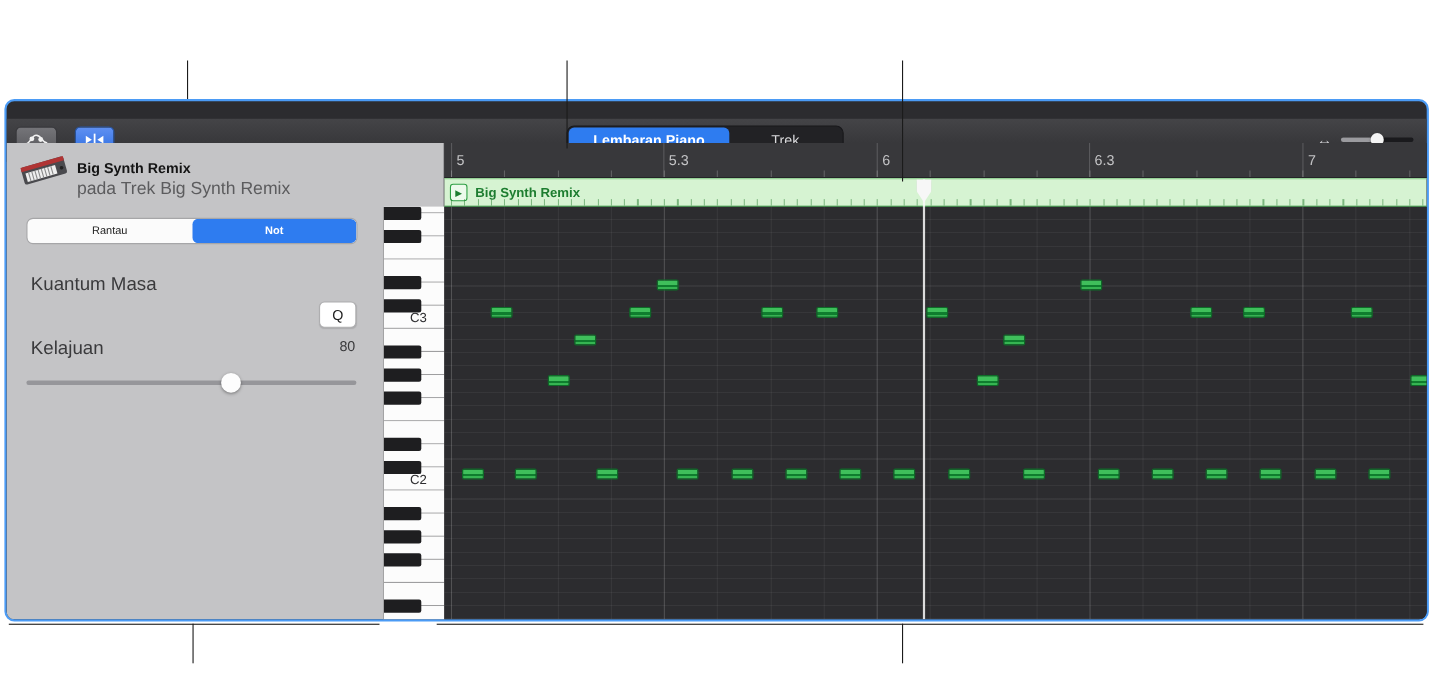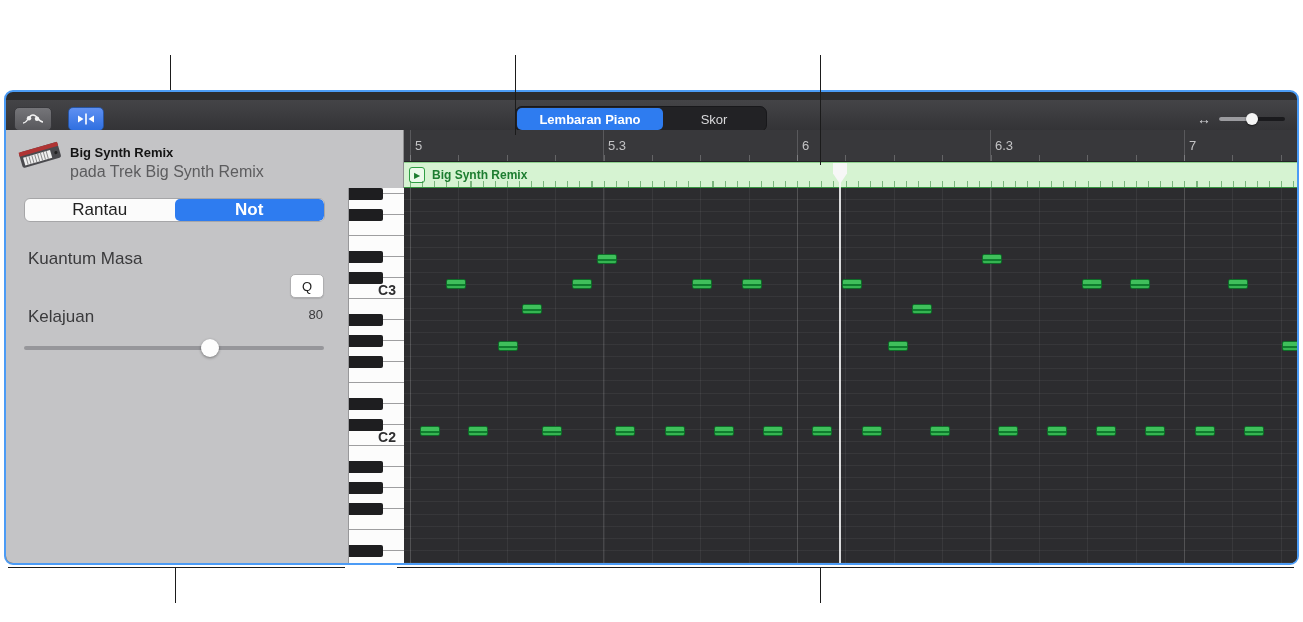--- a/index.html
+++ b/index.html
@@ -16,21 +16,21 @@
   .hline{height:1px;}
 
   
   .window{
     position:absolute;left:4px;top:90px;width:1291px;height:471px;
     border:2px solid #4b9bf5;border-radius:9px;overflow:hidden;
     background:#2c2c2f;z-index:1;
   }
 
   
-  .toolbar{position:absolute;left:0;top:8px;width:100%;height:38px;
+  .toolbar{position:absolute;left:0;top:16px;width:100%;height:38px;
     background:linear-gradient(#444447,#2f2f32);border-bottom:1px solid #1e1e21;}
   .tb-btn{position:absolute;top:7px;height:24px;border-radius:5px;
     display:flex;align-items:center;justify-content:center;}
   .btn-automation{left:8px;width:38px;background:linear-gradient(#757579,#58585c);border:1px solid #39393d;box-sizing:border-box;}
   .btn-catch{left:62px;width:36px;background:linear-gradient(#5f90f2,#2f6fe0);border:1px solid #28549f;box-sizing:border-box;}
   .seg-center{position:absolute;left:509px;top:6px;height:26px;box-sizing:border-box;
     background:#222225;border:1px solid #18181b;border-radius:7px;display:flex;align-items:center;padding:1px;}
   .seg-tab{height:22px;border-radius:5px;font-size:13px;color:#d9d9db;
     display:flex;align-items:center;justify-content:center;background:transparent;}
   .seg-tab.active{background:#2e7cf0;color:#ffffff;font-weight:bold;}
@@ -44,21 +44,21 @@
     background:#f4f4f4;box-shadow:0 1px 2px rgba(0,0,0,.55);}
 
   
   .left-panel{position:absolute;left:0;top:38px;width:398px;height:433px;
     background:#c4c4c6;border-right:1px solid #8e8e90;box-sizing:border-box;}
   .track-icon{position:absolute;left:10px;top:8px;width:48px;height:34px;}
   .track-title{position:absolute;left:64px;top:15px;font-size:13px;font-weight:bold;color:#141414;}
   .track-subtitle{position:absolute;left:64px;top:33px;font-size:16px;color:#5c5c5e;}
   .mode-seg{position:absolute;left:18px;top:68px;width:301px;height:24px;box-sizing:border-box;
     background:#fbfbfb;border:1px solid #a6a6a8;border-radius:6px;display:flex;overflow:hidden;}
-  .mode-tab{flex:1;font-size:17px;color:#222;display:flex;align-items:center;justify-content:center;}
+  .mode-tab{flex:1;font-size:10px;color:#222;display:flex;align-items:center;justify-content:center;}
   .mode-tab.active{background:#2e7cf0;color:#fff;font-weight:bold;border-radius:5px;}
   .label{position:absolute;font-size:17px;color:#3a3a3c;}
   .quant-label{left:22px;top:119px;}
   .dropdown{position:absolute;left:18px;top:144px;width:256px;height:24px;box-sizing:border-box;
     background:#ffffff;border:1px solid #aeaeb0;border-radius:5px;
     display:flex;align-items:center;justify-content:center;font-size:13px;color:#222;
     box-shadow:0 1px 1px rgba(0,0,0,.12);}
   .dd-chevrons{position:absolute;right:7px;top:4px;display:flex;flex-direction:column;
     font-size:6px;line-height:8px;color:#555;font-style:normal;}
   .dd-chevrons i{font-style:normal;}
@@ -71,21 +71,21 @@
   .vel-knob{position:absolute;top:-7px;width:18px;height:18px;border-radius:50%;
     background:#fdfdfd;box-shadow:0 1px 3px rgba(0,0,0,.4);}
 
   
   .keyboard{position:absolute;left:342px;top:58px;width:56px;height:375px;
     overflow:hidden;background:#fcfcfc;border-left:1px solid #98989a;box-sizing:border-box;}
   .wkey{position:absolute;left:0;width:56px;height:21px;background:#fcfcfc;
     border-bottom:1px solid #9e9ea0;box-sizing:border-box;}
   .bkey{position:absolute;left:0;width:34px;height:12px;background:#1e1e20;
     border-radius:0 2px 2px 0;z-index:2;}
-  .klabel{position:absolute;right:8px;font-size:14px;font-weight:bold;color:#2e2e30;z-index:3;}
+  .klabel{position:absolute;right:16px;font-size:12px;font-weight:normal;color:#2e2e30;z-index:3;}
 
   
   .piano-roll{position:absolute;left:398px;top:38px;width:893px;height:433px;background:#2c2c2f;}
   .ruler{position:absolute;left:0;top:0;width:893px;height:32px;background:#38383b;
     border-bottom:1px solid #232326;box-sizing:border-box;overflow:hidden;}
   .ruler::after{content:"";position:absolute;left:0;right:0;bottom:0;height:6px;
     background:repeating-linear-gradient(90deg,rgba(255,255,255,.22) 0 1px,transparent 1px 48.38px);
     background-position:6px 0;}
   .ruler-line{position:absolute;top:0;width:1px;height:32px;background:rgba(255,255,255,.17);}
   .ruler-label{position:absolute;top:8px;font-size:13px;color:#c3c3c5;}
@@ -135,21 +135,21 @@
     </button>
     <button class="tb-btn btn-catch">
       <svg width="18" height="12" viewBox="0 0 18 12">
         <rect x="8.2" y="0.5" width="1.6" height="11" fill="#ffffff"></rect>
         <path d="M1 2.5 L6.5 6 L1 9.5 Z" fill="#ffffff"></path>
         <path d="M17 2.5 L11.5 6 L17 9.5 Z" fill="#ffffff"></path>
       </svg>
     </button>
     <div class="seg-center">
       <button class="seg-tab tab-pr active">Lembaran Piano</button>
-      <button class="seg-tab tab-score">Skor</button>
+      <button class="seg-tab tab-score">Trek</button>
     </div>
     <div class="zoom">
       <span class="zoom-icon">↔</span>
       <div class="zoom-track">
         <div class="zoom-fill" style="width: 50%;"></div>
         <div class="zoom-knob" style="left: calc(50% - 6px);"></div>
       </div>
     </div>
   </div>
 

